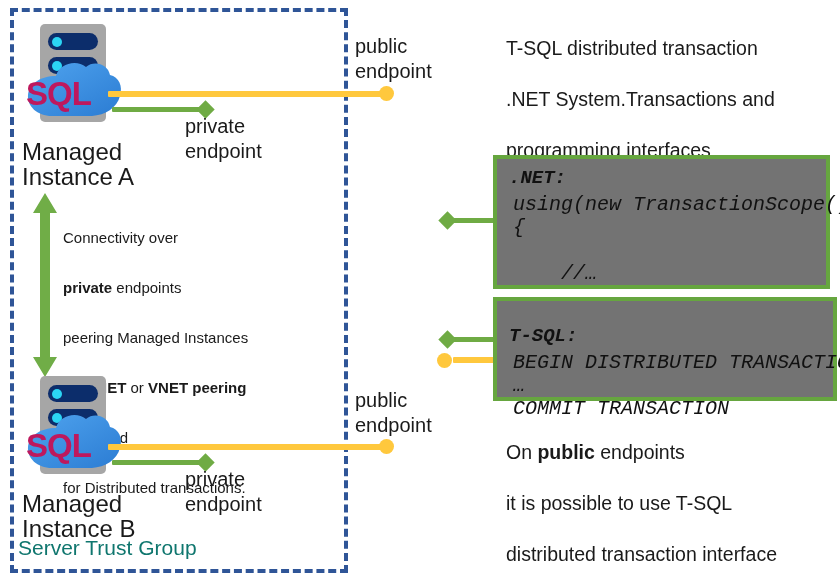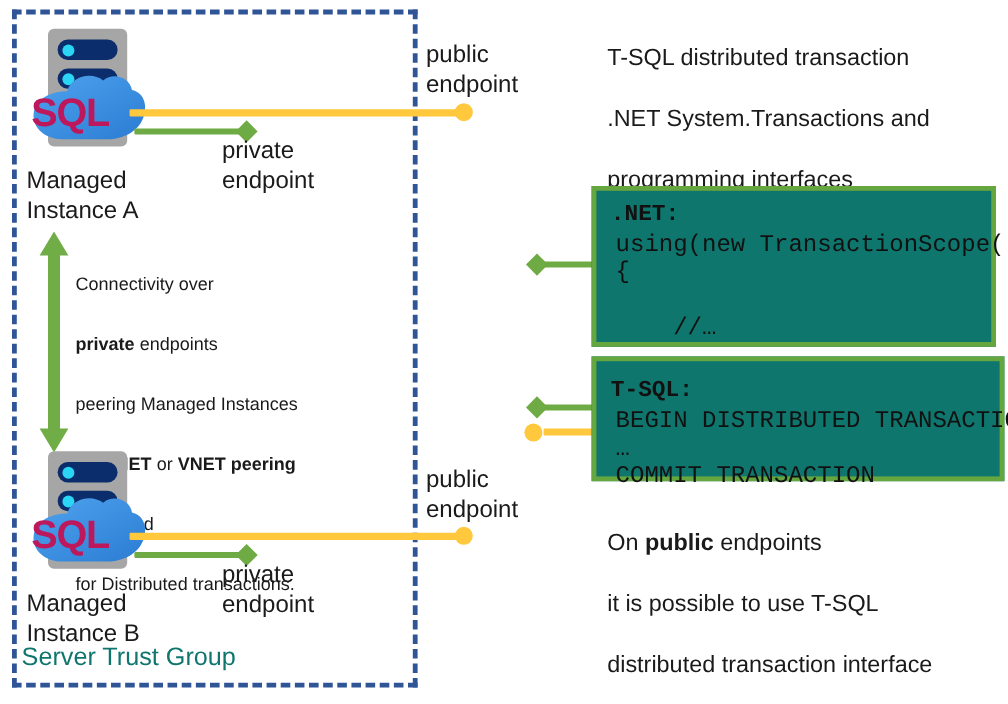--- a/index.html
+++ b/index.html
@@ -85,21 +85,21 @@
     width: 98px;
     text-align: left;
     font-size: 33px;
     font-weight: bold;
     color: #be185d;
     letter-spacing: -1px;
     font-family: "Liberation Sans", sans-serif;
   }
   .mi-caption {
     position: absolute;
-    font-size: 20px;
+    font-size: 24px;
     line-height: 25px;
     color: #1a1a1a;
     white-space: pre-line;
   }
 
   
   .line-h {
     position: absolute;
     height: 5px;
     border-radius: 1px;
@@ -159,22 +159,23 @@
     font-size: 19.5px;
     line-height: 25.5px;
     color: #1a1a1a;
     white-space: pre-line;
   }
   .intro-note b { font-weight: bold; }
 
   .code-box {
     position: absolute;
     border: 4px solid #66A63F;
-    background: #0f766e;
+    background: #737373;
     box-sizing: border-box;
+    font-style: italic;
   }
   .code-title {
     font-size: 19px;
     font-weight: bold;
     font-family: "Liberation Mono", monospace;
     color: #111;
     margin: 0;
   }
   .code-body {
     font-size: 20px;
@@ -314,21 +315,21 @@
 
 }</div>
   </div>
 
   <div class="line-h green-line" style="left:453px; top:337px; width:45px;"></div>
   <div class="diamond" style="left:441px; top:333px;"></div>
 
   <div class="line-h yellow-line" style="left:453px; top:357px; width:45px;"></div>
   <div class="dot" style="left:437px; top:353px;"></div>
 
-  <div class="code-box" style="left:493px; top:297px; width:344px; height:104px; padding:13px 0 0 12px;">
+  <div class="code-box" style="left:493px; top:297px; width:344px; height:104px; padding:24px 0 0 12px;">
     <div class="code-title">T-SQL:</div>
     <div class="code-body">BEGIN DISTRIBUTED TRANSACTION
 …
 COMMIT TRANSACTION</div>
   </div>
 
   <div class="outro-note">
     <div><span>On </span><b>public</b><span> endpoints</span></div>
     <div><span>it is possible to use T-SQL</span></div>
     <div><span>distributed transaction interface</span></div>

